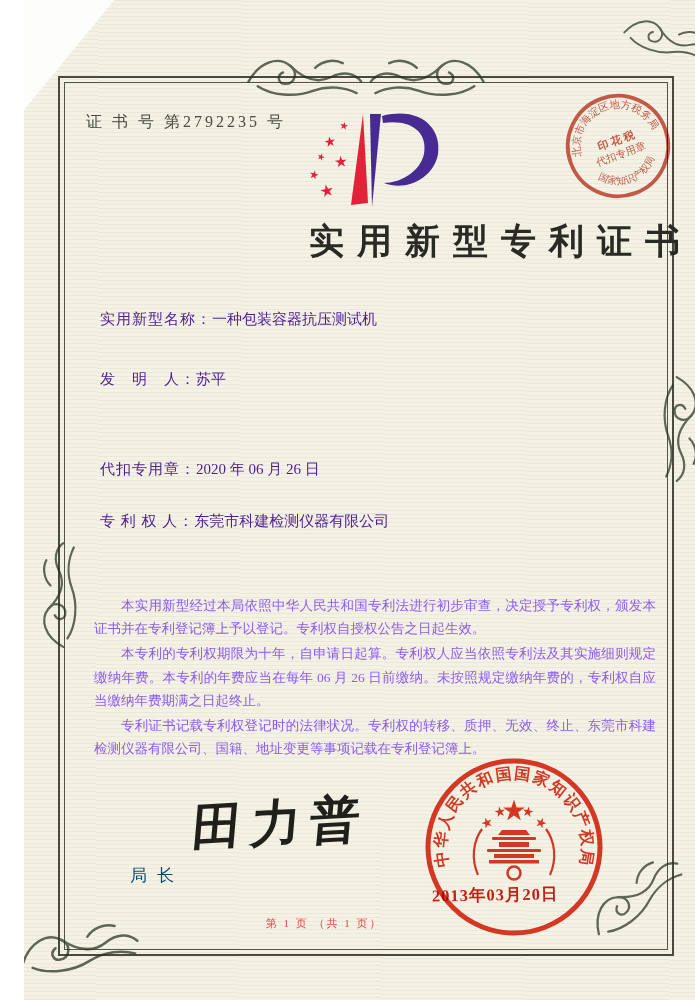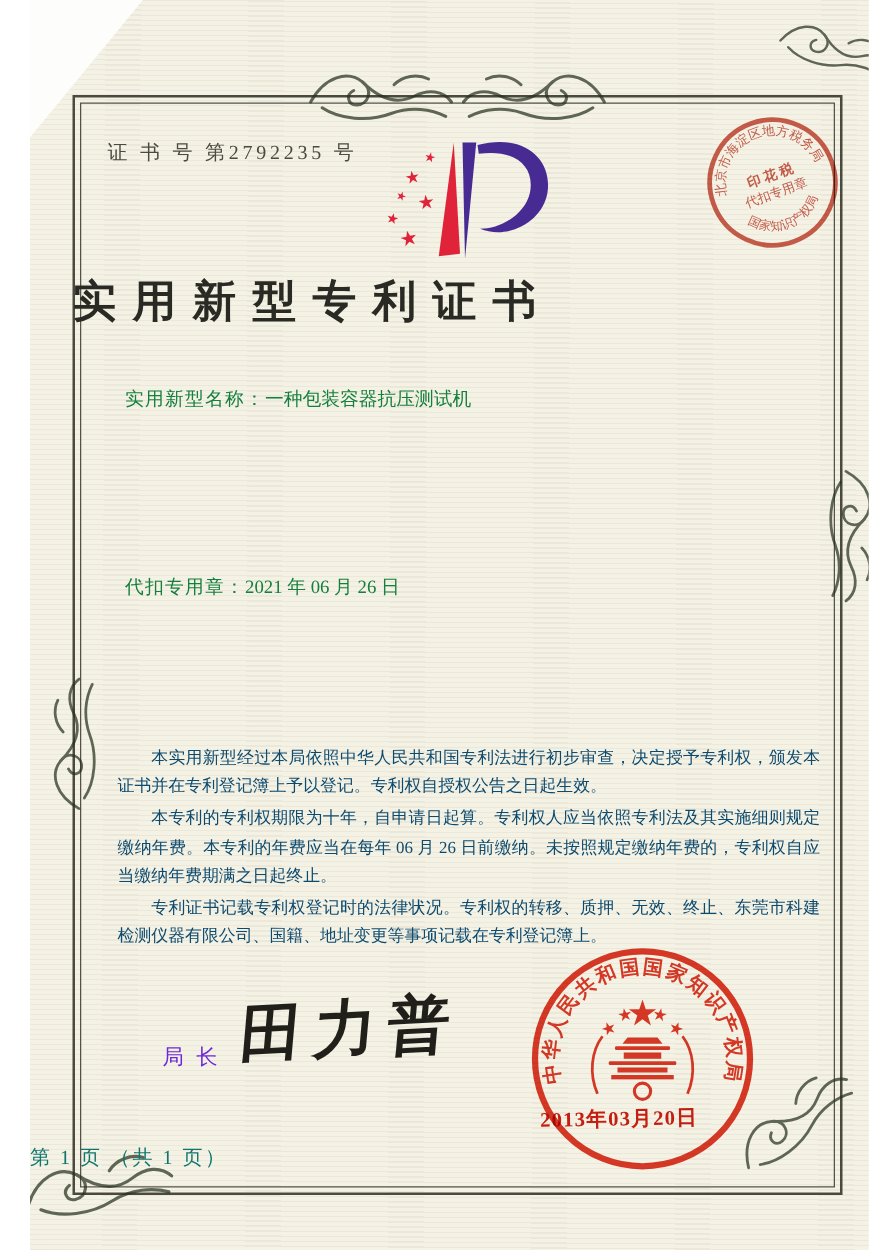--- a/index.html
+++ b/index.html
@@ -10,32 +10,32 @@
     background:
       repeating-linear-gradient(0.4deg, rgba(176,170,143,0.13) 0 1px, rgba(0,0,0,0) 1px 4px),
       radial-gradient(120% 120% at 50% 45%, #f4f1e5 60%, #ece8d8 100%);
     clip-path:polygon(0 11%, 13% 0, 100% 0, 100% 100%, 0 100%);}
   
   .frame-outer{position:absolute;left:34px;top:76px;width:612px;height:876px;
     border:2px solid rgba(43,45,34,0.85);}
   .frame-inner{position:absolute;inset:4px;border:1px solid rgba(43,45,34,0.8);}
   .txt{position:absolute;color:#3a3a33;}
   #cert-number{left:62px;top:112px;font-size:16px;letter-spacing:3px;color:#4a4a42;}
-  #title{left:34px;top:218px;width:612px;text-align:left;font-size:35px;font-weight:700;
-    letter-spacing:13px;color:#2a2a25;}
-  .field{left:76px;width:545px;font-size:15px;color:#15803d;white-space:nowrap;}
+  #title{left:34px;top:218px;width:612px;text-align:right;font-size:35px;font-weight:700;
+    letter-spacing:13px;color:#2a2a25;padding-left:23px;}
+  .field{left:76px;width:545px;font-size:15px;color:#4c1d95;white-space:nowrap;}
   .field .lbl{letter-spacing:1px;}
-  #paras{left:70px;top:594px;width:562px;font-size:13.5px;line-height:1.72;color:#0c4a6e;
+  #paras{left:70px;top:594px;width:562px;font-size:13.5px;line-height:1.72;color:#8b5cf6;
     text-align:justify;}
   #paras p{margin:0 0 2px 0;text-indent:2em;}
-  #director-row{left:106px;top:834px;font-size:17px;letter-spacing:10px;color:#6d28d9;}
+  #director-row{left:106px;top:864px;font-size:17px;letter-spacing:10px;color:#0c4a6e;}
   #signature{left:168px;top:790px;font-size:50px;font-weight:700;color:#211f1a;
     letter-spacing:9px;transform:rotate(-3deg) skewX(-8deg);}
-  #footer{left:0px;top:916px;width:600px;font-size:16px;
-    letter-spacing:2px;color:#0f766e;}
+  #footer{left:0px;top:916px;width:600px;text-align:center;font-size:11px;
+    letter-spacing:2px;color:#ef4444;}
   
   #tax-stamp{position:absolute;left:534px;top:86px;width:120px;height:120px;
     transform:rotate(-20deg);mix-blend-mode:multiply;opacity:0.88;}
   #office-seal{position:absolute;left:395px;top:752px;width:190px;height:190px;
     mix-blend-mode:multiply;opacity:0.93;}
   #seal-date{left:408px;top:884px;width:170px;font-size:16.5px;font-weight:700;
     color:#cf1f12;letter-spacing:1px;transform:rotate(-1deg);z-index:6;
     mix-blend-mode:multiply;}
   #logo{position:absolute;left:262px;top:106px;width:170px;height:108px;}
   
@@ -101,22 +101,28 @@
     <polygon points="77,8 82,97 65,99" fill="#e02339"></polygon>
     <polygon points="84,8 95,8 86,101" fill="#472b92"></polygon>
     <path d="M96 10 C134 0 156 22 152 48 C148 72 120 86 98 77 C114 77 134 66 138 48 C142 27 126 13 97 17 Z" fill="#472b92"></path>
   </svg>
 
   <div class="txt" id="title">实用新型专利证书</div>
 
   <div class="txt field" style="top:310px">
     <span class="lbl">实用新型名称：</span><span>一种包装容器抗压测试机</span>
   </div>
+  <div class="txt field" style="top:370px">
+    <span class="lbl">发　明　人：</span><span>苏平</span>
+  </div>
   <div class="txt field" style="top:460px">
-    <span class="lbl">代扣专用章：</span><span>2021 年 06 月 26 日</span>
+    <span class="lbl">代扣专用章：</span><span>2020 年 06 月 26 日</span>
+  </div>
+  <div class="txt field" style="top:512px">
+    <span class="lbl">专 利 权 人：</span><span>东莞市科建检测仪器有限公司</span>
   </div>
 
   <div class="txt" id="paras">
     <p>本实用新型经过本局依照中华人民共和国专利法进行初步审查，决定授予专利权，颁发本证书并在专利登记簿上予以登记。专利权自授权公告之日起生效。</p>
     <p>本专利的专利权期限为十年，自申请日起算。专利权人应当依照专利法及其实施细则规定缴纳年费。本专利的年费应当在每年 06 月 26 日前缴纳。未按照规定缴纳年费的，专利权自应当缴纳年费期满之日起终止。</p>
     <p>专利证书记载专利权登记时的法律状况。专利权的转移、质押、无效、终止、东莞市科建检测仪器有限公司、国籍、地址变更等事项记载在专利登记簿上。</p>
   </div>
 
   <div class="txt" id="director-row">局长</div>
   <div class="txt" id="signature">田力普</div>

